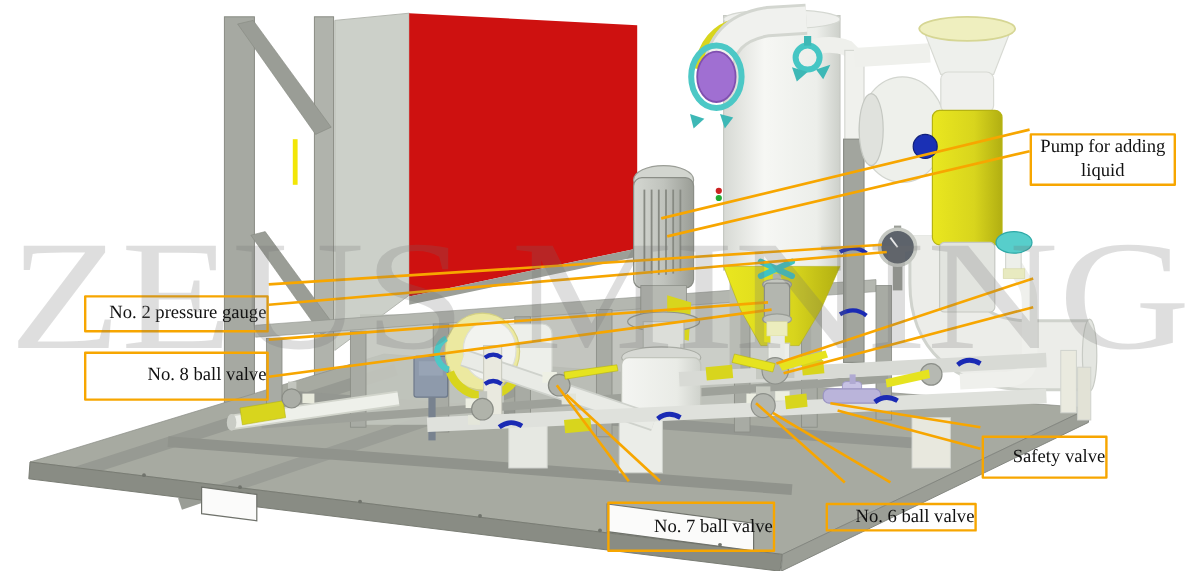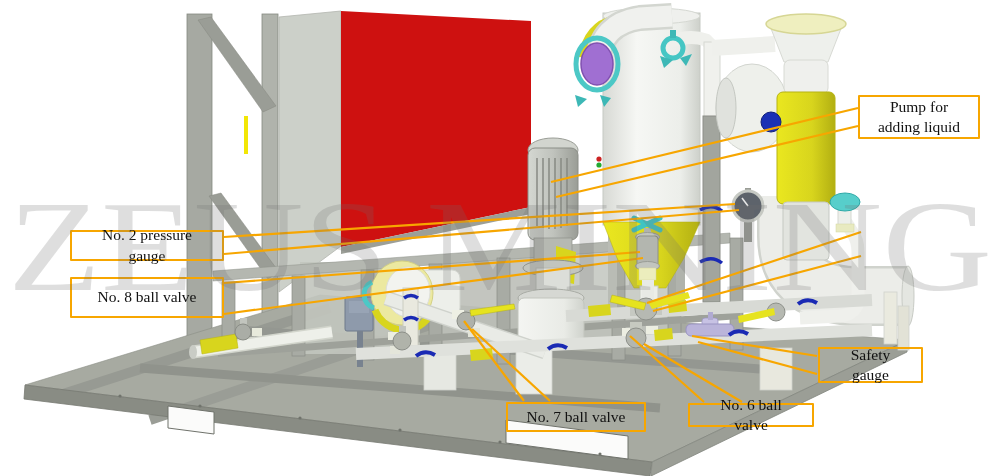--- a/index.html
+++ b/index.html
@@ -8,24 +8,24 @@
     position:relative; width:1000px; height:476px; overflow:hidden;
     background:#ffffff; font-family:"Liberation Serif", serif;
   }
   .scene-svg, .overlay-svg, .wm-svg {
     position:absolute; left:0; top:0; width:1000px; height:476px;
   }
   .wm-svg { pointer-events:none; }
   .overlay-svg { pointer-events:none; }
   .overlay-svg line { stroke: var(--accent); stroke-width:2.2; }
   .callout {
-    position:absolute; display:flex; align-items:center; justify-content:center;
+    position:absolute; display:flex; align-items:center; justify-content:flex-end;
     border:2.5px solid var(--accent); border-radius:1px;
     background:transparent; color:#111; text-align:center;
-    font-size:15.5px; line-height:1.3; padding:0 16px; box-sizing:border-box;
+    font-size:15.5px; line-height:1.3; padding:0 0; box-sizing:border-box;margin-top:16px;
   }
   .callout span { display:block; }
 </style>
 </head>
 <body>
 
 <div class="stage">
 
 <svg class="scene-svg" viewBox="0 0 1000 476">
   <defs>
@@ -329,23 +329,23 @@
 <div class="callout" style="left:858px; top:95px; width:122px; height:44px;">
   <span>Pump for adding liquid</span>
 </div>
 <div class="callout" style="left:70px; top:230px; width:154px; height:31px;">
   <span>No. 2 pressure gauge</span>
 </div>
 <div class="callout" style="left:70px; top:277px; width:154px; height:41px;">
   <span>No. 8 ball valve</span>
 </div>
 <div class="callout" style="left:818px; top:347px; width:105px; height:36px;">
-  <span>Safety gauge</span>
-</div>
-<div class="callout" style="left:506px; top:402px; width:140px; height:30px;">
+  <span>Safety valve</span>
+</div>
+<div class="callout" style="left:506px; top:402px; width:140px; height:42px;">
   <span>No. 7 ball valve</span>
 </div>
 <div class="callout" style="left:688px; top:403px; width:126px; height:24px;">
   <span>No. 6 ball valve</span>
 </div>
 
 <svg class="wm-svg" viewBox="0 0 1000 476">
   <text x="8" y="290" textLength="984" lengthAdjust="spacingAndGlyphs" font-size="130" font-family="Liberation Serif, serif" fill="#6f6f6f" opacity="0.22">ZEUS MINING</text>
 </svg>
 

